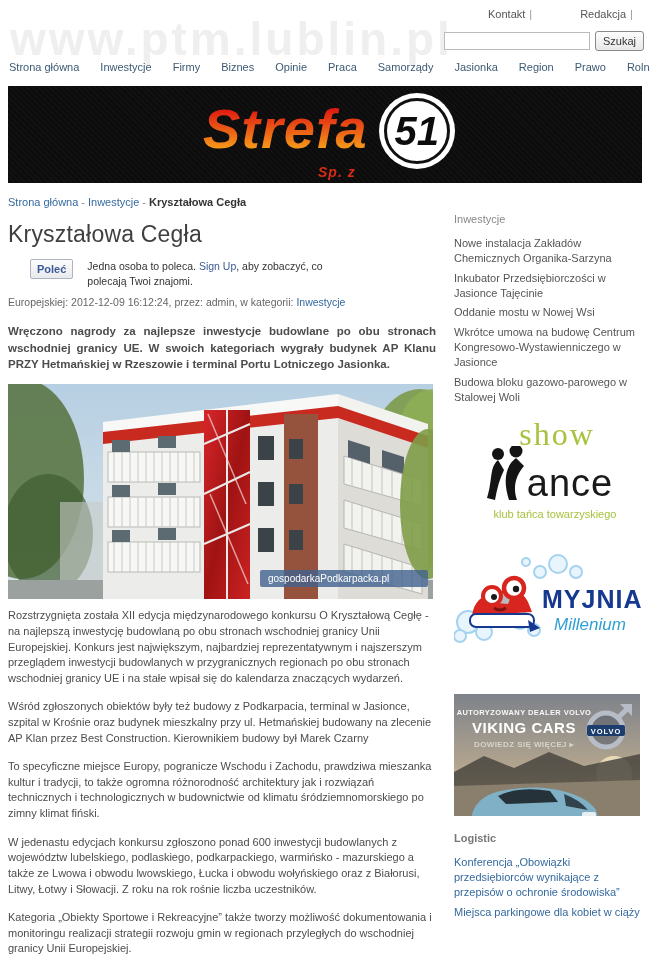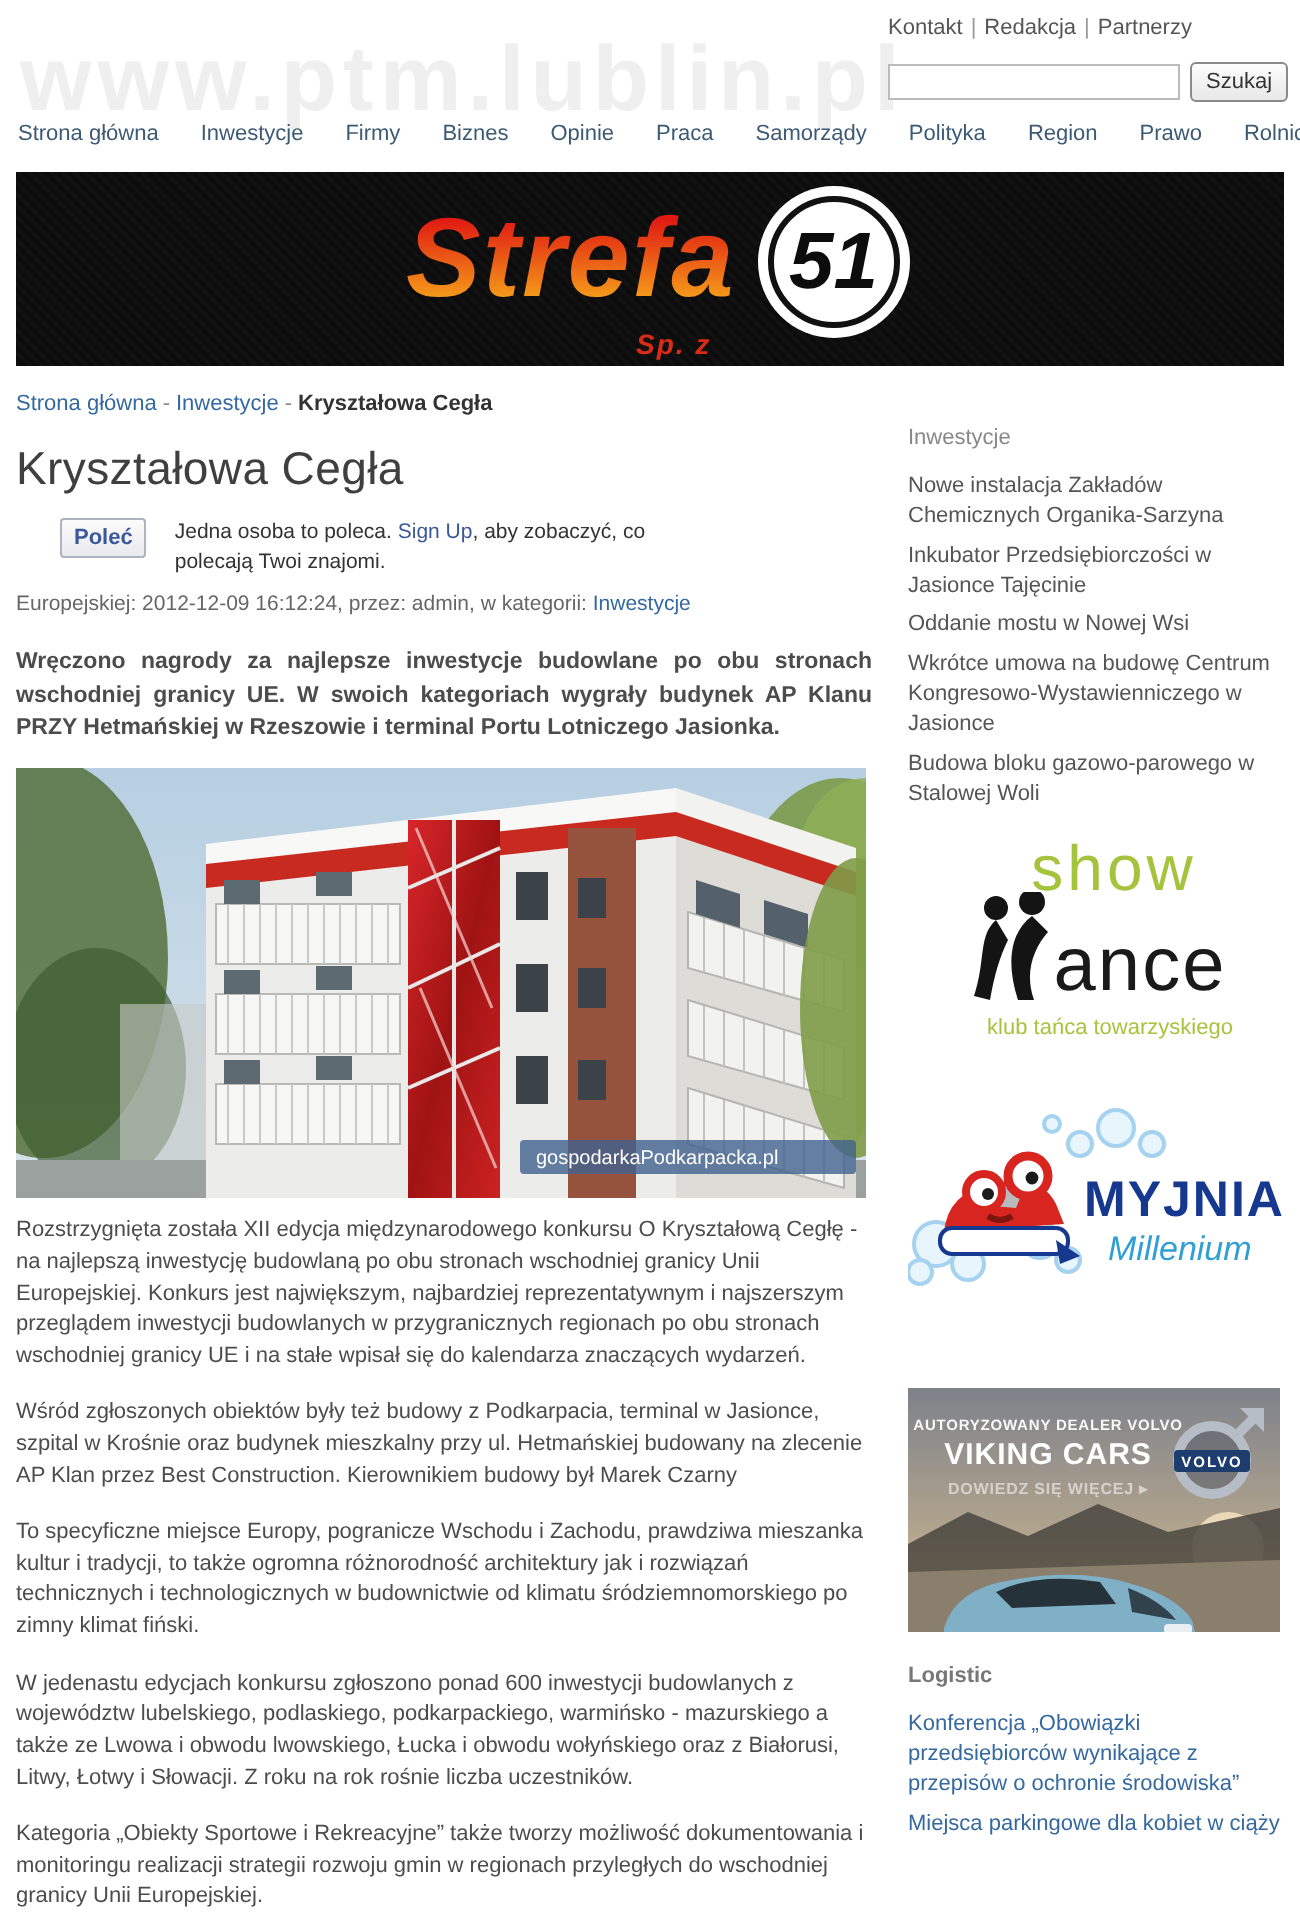--- a/index.html
+++ b/index.html
@@ -11,21 +11,21 @@
   a { text-decoration:none; cursor:pointer; }
 
   
   .header { position:relative; height:86px; }
   .watermark {
     position:absolute; left:10px; top:12px; font-size:46px; letter-spacing:3px;
     color:#efefef; font-weight:700; white-space:nowrap; user-select:none;
   }
   .header-right { position:absolute; left:444px; top:8px; width:198px; }
   .top-links { font-size:11px; color:#555; }
-  .top-links a { color:#555; }
+  .top-links a { color:#555;margin-left:44px; }
   .top-links .sep { color:#999; margin:0 4px; }
   .search-row { margin-top:11px; display:flex; align-items:center; }
   .search-input {
     width:146px; height:18px; border:1px solid #bbb; background:#fff;
     font-size:11px; padding:0 4px; font-family:inherit;
   }
   .search-btn {
     margin-left:5px; height:20px; padding:0 7px; font-size:11px; color:#333;
     background:linear-gradient(#fdfdfd,#e8e8e8); border:1px solid #8a8a8a;
     border-radius:3px; font-family:inherit; cursor:pointer;
@@ -92,21 +92,21 @@
   
   .side-h { font-size:11px; color:#888; margin-bottom:11px; }
   .side-h.bold { font-weight:700; color:#777; }
   .side-list { list-style:none; }
   .side-list li { margin-bottom:5px; }
   .side-list a { font-size:11px; color:#555; line-height:1.35; display:block; }
   .side-list.blue a { color:#35699f; }
 
   .ad { display:block; margin:14px 0 6px 0; }
   .ad-showdance { width:188px; height:118px; position:relative; text-align:center; }
-  .sd-show { font-size:32px; color:#a6c33d; letter-spacing:2px; line-height:1; margin-left:18px; }
+  .sd-show { font-size:32px; color:#a6c33d; letter-spacing:2px; line-height:1; margin-left:18px;font-family:Liberation Serif, serif; }
   .sd-line2 { display:flex; align-items:flex-end; justify-content:center; margin-top:-4px; }
   .sd-ance { font-size:38px; color:#1a1a1a; line-height:1; letter-spacing:1px; }
   .sd-tag { font-size:11px; color:#a6c33d; margin-top:6px; margin-left:14px; }
 
   .ad-myjnia { width:188px; height:96px; }
   .ad-volvo { width:186px; height:122px; position:relative; overflow:hidden;margin-top:48px; }
   .volvo-txt { position:absolute; left:0; top:14px; width:140px; text-align:center; color:#fff; }
   .volvo-l1 { font-size:7.5px; font-weight:700; letter-spacing:.4px; opacity:.95; }
   .volvo-l2 { font-size:15px; font-weight:700; letter-spacing:.5px; margin-top:2px; }
   .volvo-l3 { font-size:8px; font-weight:700; letter-spacing:.4px; opacity:.55; margin-top:4px; }
@@ -130,21 +130,21 @@
   </div>
 
   <div class="nav">
     <a>Strona główna</a>
     <a>Inwestycje</a>
     <a>Firmy</a>
     <a>Biznes</a>
     <a>Opinie</a>
     <a>Praca</a>
     <a>Samorządy</a>
-    <a>Polityka</a>
+    <a>Jasionka</a>
     <a>Region</a>
     <a>Prawo</a>
     <a>Rolnictwo</a>
   </div>
 </div>
 
 <div class="banner">
   <div class="banner-logo">
     <div style="position:relative;">
       <span class="strefa-word">Strefa</span>

